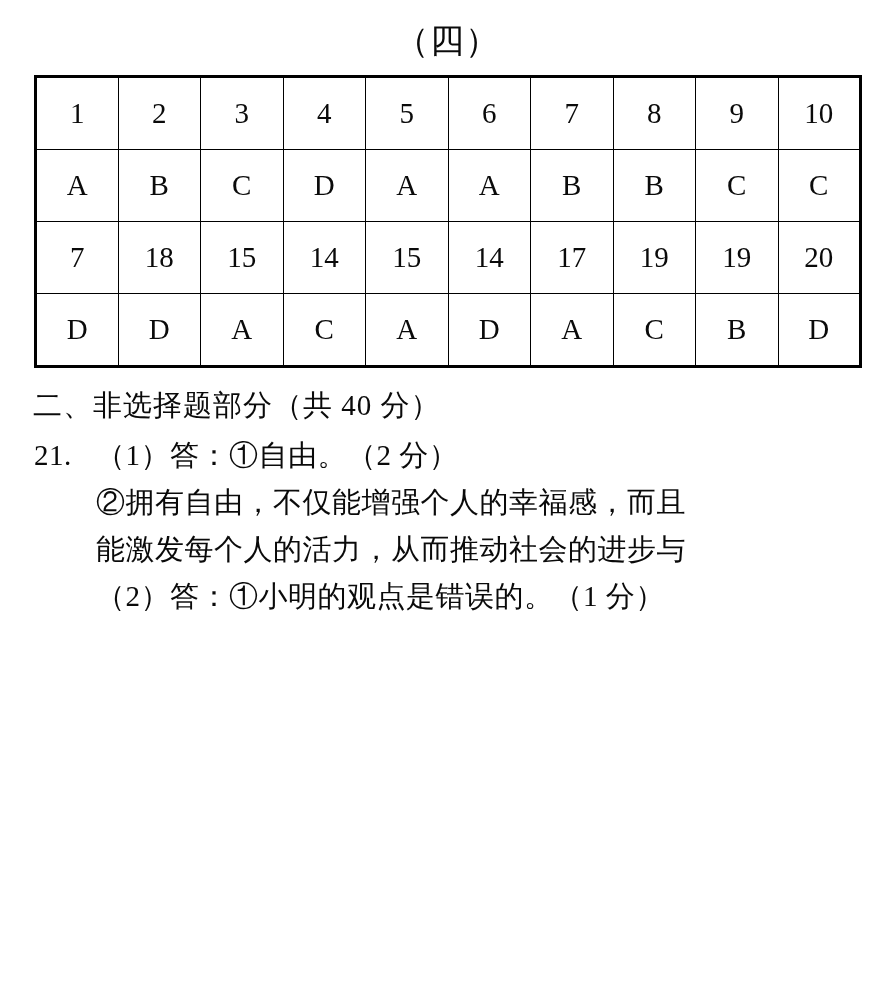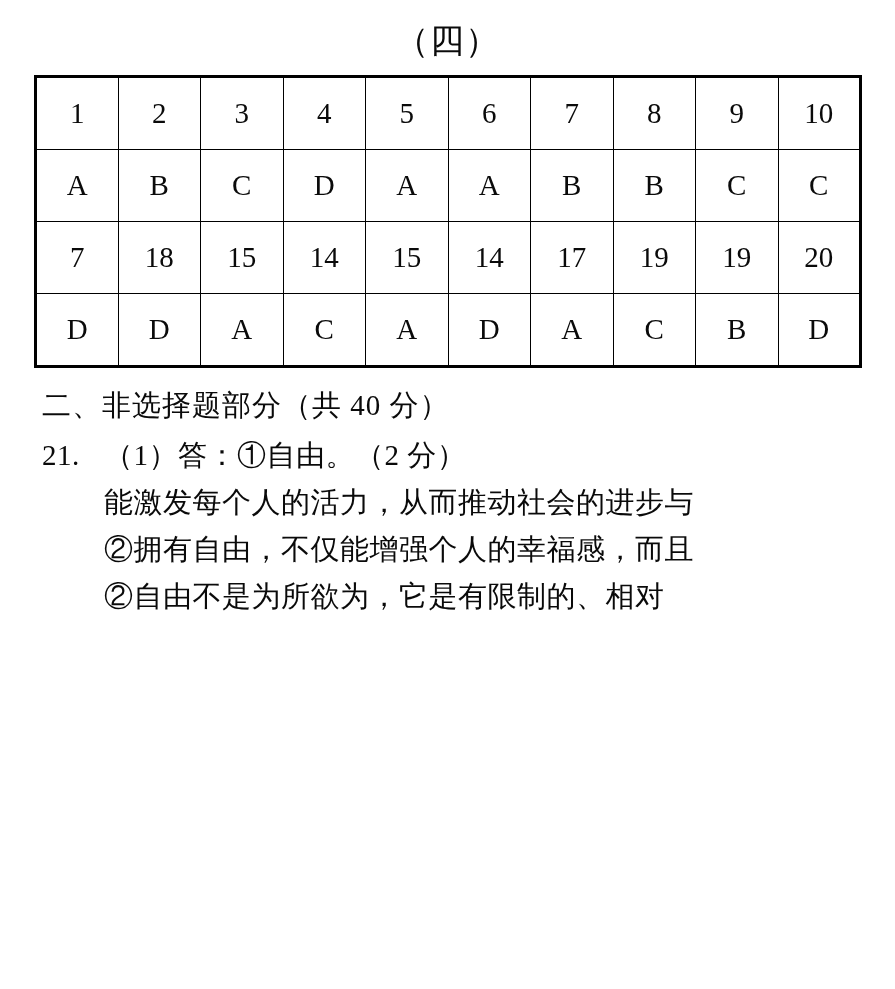--- a/index.html
+++ b/index.html
@@ -48,26 +48,26 @@
     text-align: center;
     vertical-align: middle;
     height: 71px;
     font-size: 29px;
     font-family: "Liberation Serif", "DejaVu Serif", serif;
     padding: 0;
   }
   .section-heading-2 {
     font-size: 29px;
     margin-top: 18px;
-    margin-left: 12px;
+    margin-left: 3px;
     letter-spacing: 1px;
   }
   .answers {
     margin-top: 6px;
-    margin-left: 12px;
+    margin-left: 4px;
   }
   .ans-line {
     font-size: 29px;
     line-height: 1.62;
     letter-spacing: 0.5px;
     white-space: nowrap;
   }
   .ans-line.indent {
     padding-left: 62px;
   }
@@ -140,18 +140,18 @@
       </tr>
     </tbody>
   </table>
 
   <div class="section-heading-2">二、非选择题部分（共 40 分）</div>
 
   <div class="answers">
     <div class="ans-line">
       <span class="q-num">21.</span><span class="q-body">（1）答：①自由。（2 分）</span>
     </div>
+    <div class="ans-line indent">②拥有自由，不仅能增强个人的幸福感，而且</div>
     <div class="ans-line indent">能激发每个人的活力，从而推动社会的进步与</div>
-    <div class="ans-line indent">②拥有自由，不仅能增强个人的幸福感，而且</div>
-    <div class="ans-line indent">②自由不是为所欲为，它是有限制的、相对</div>
+    <div class="ans-line indent">（2）答：①小明的观点是错误的。（1 分）</div>
   </div>
 
 </div>
 
 </body></html>

